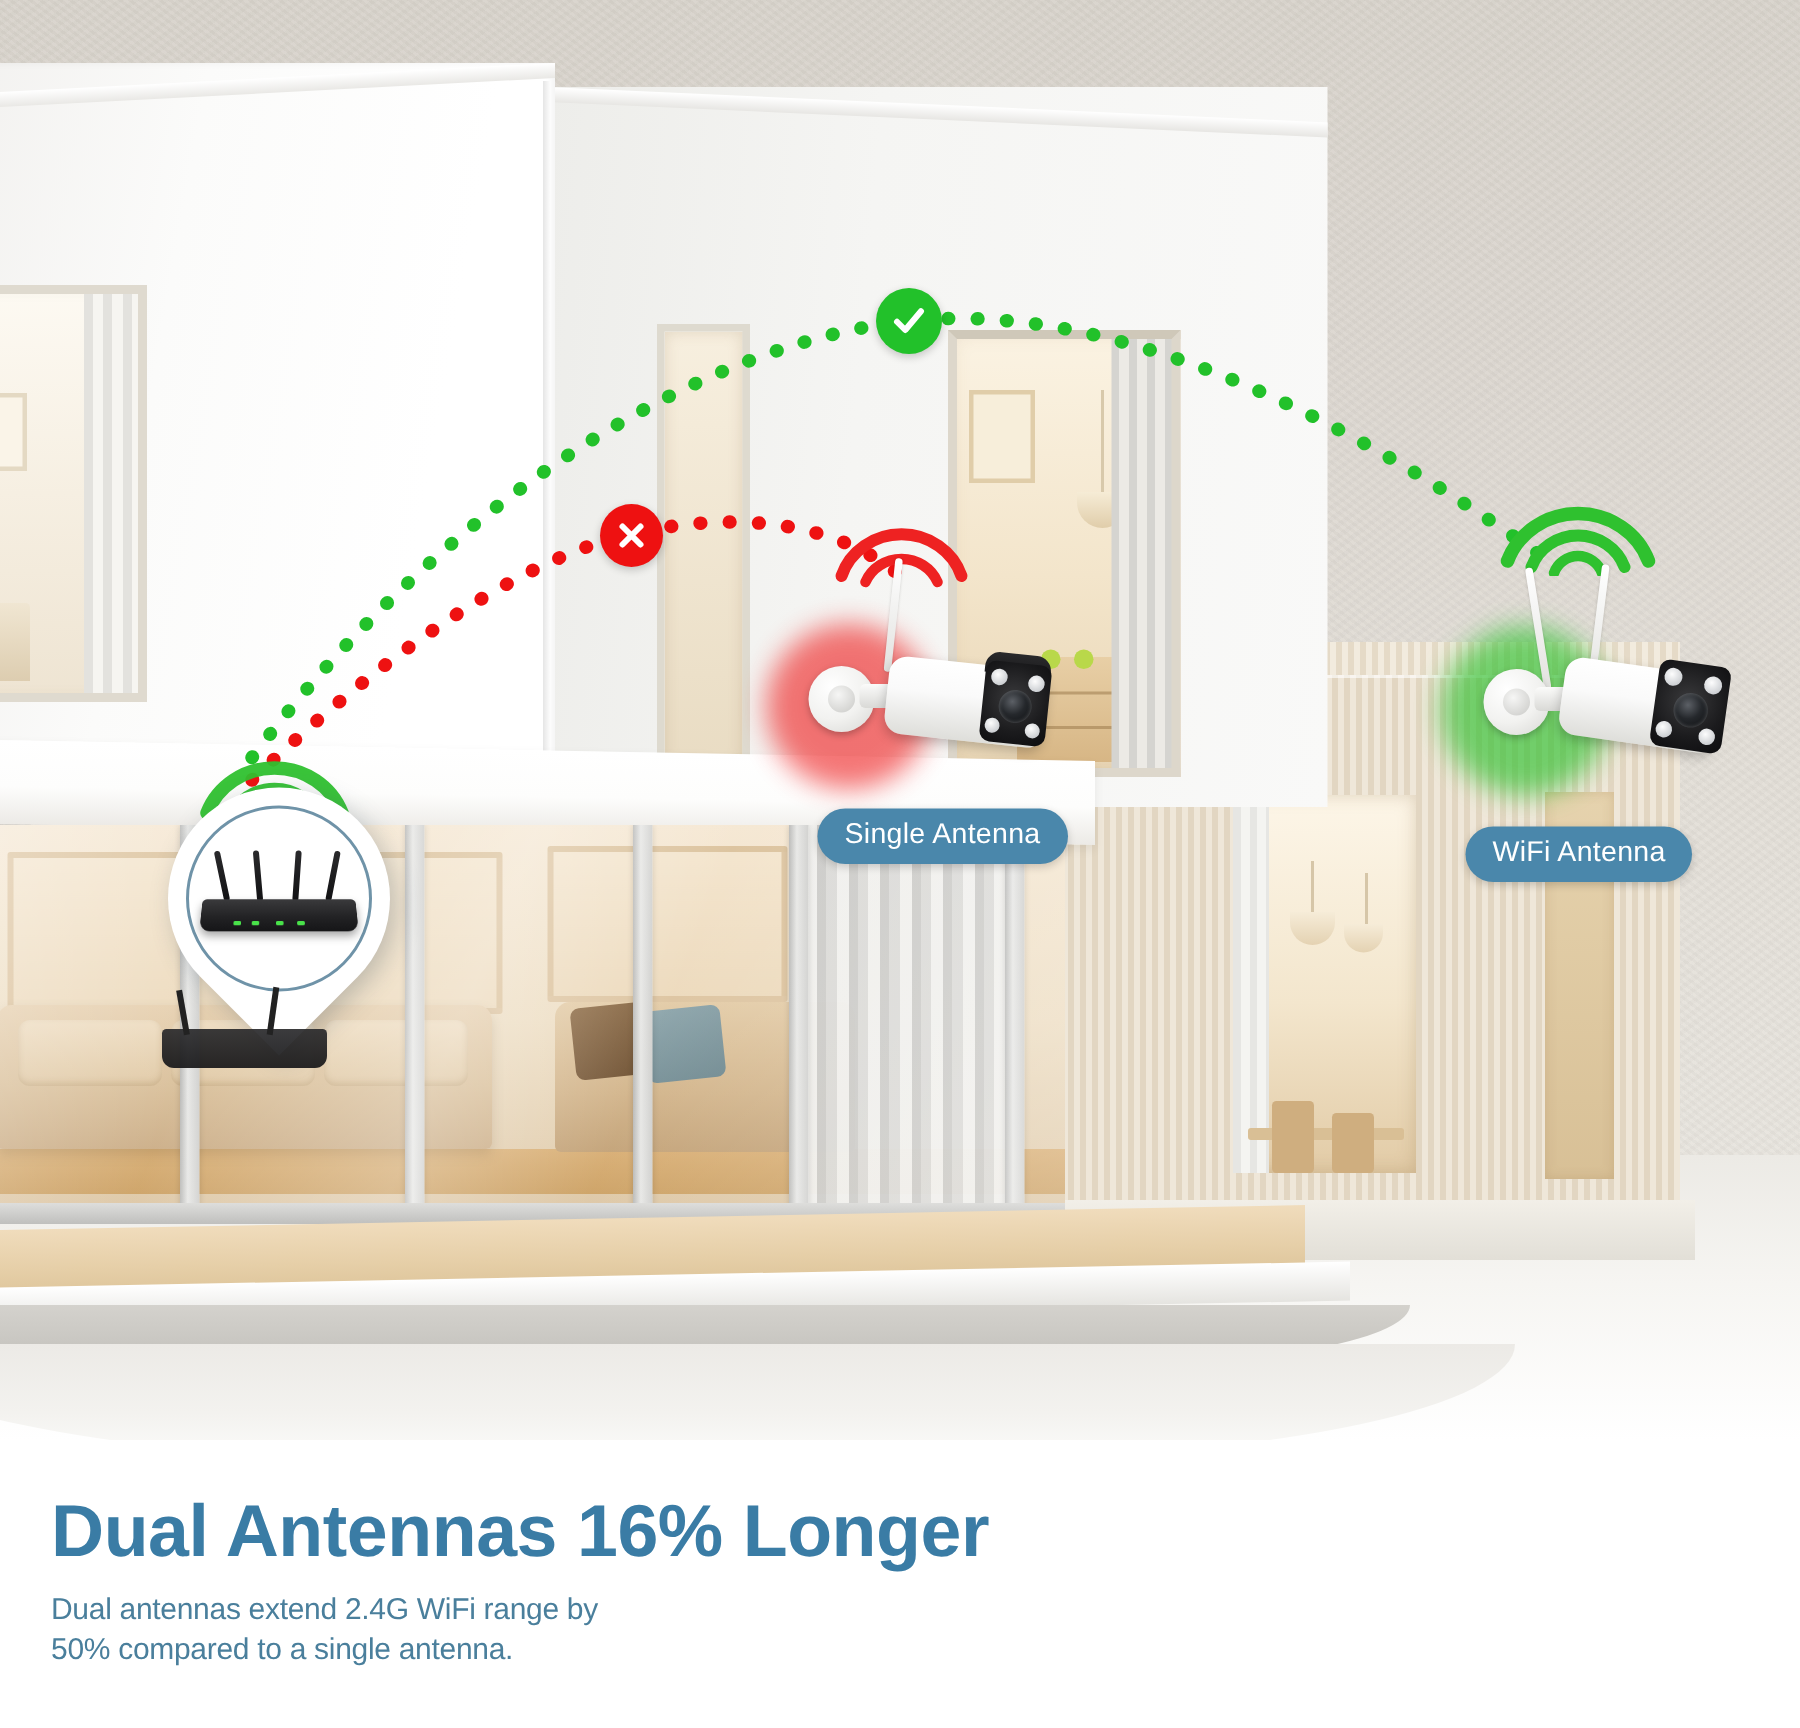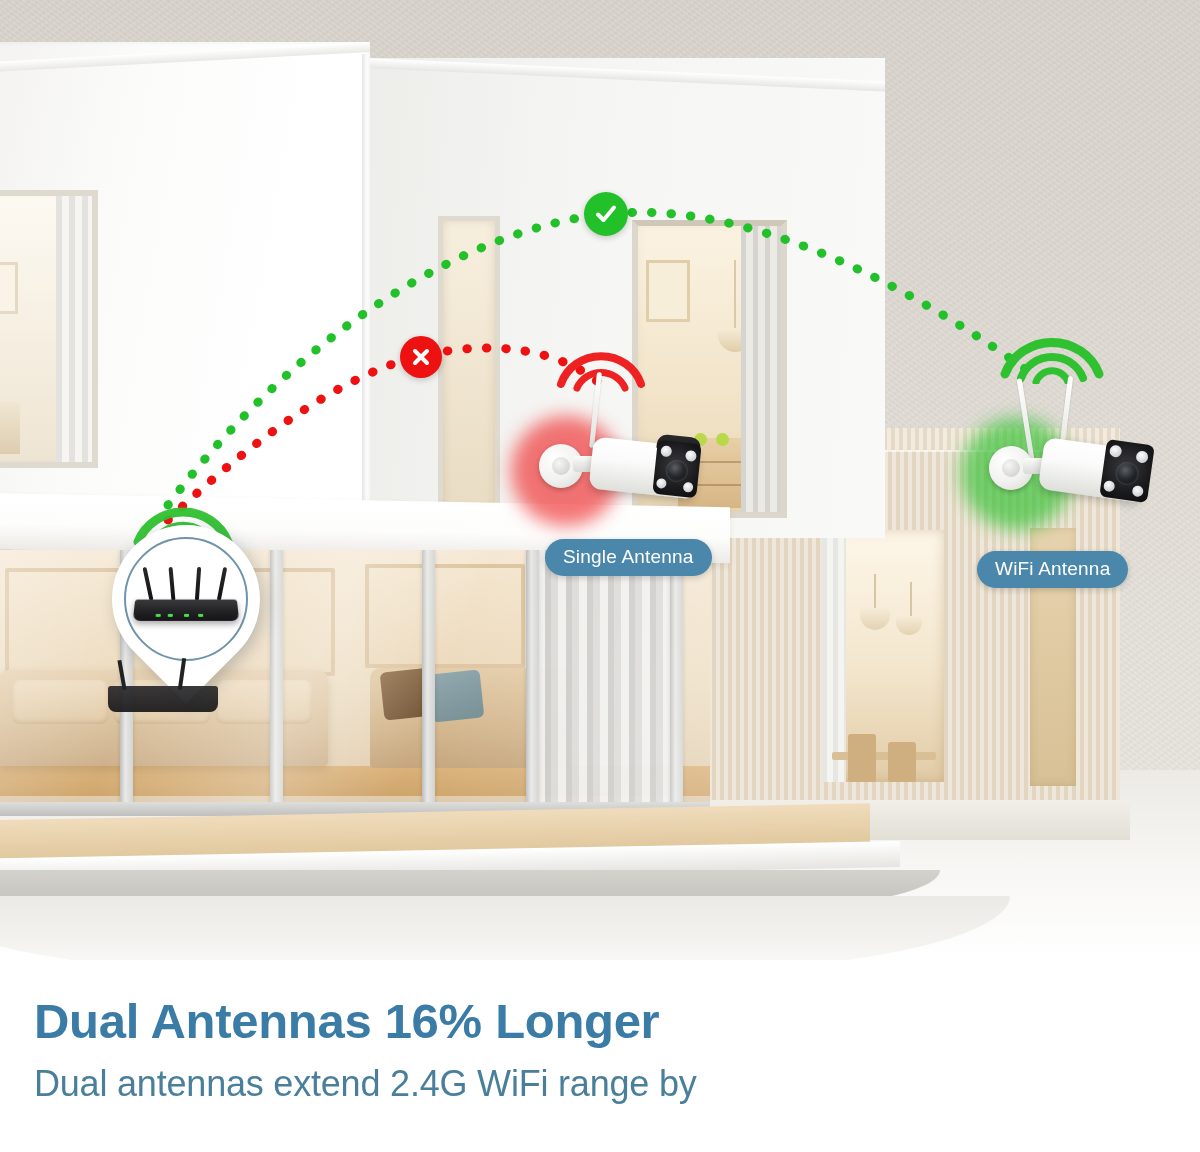--- a/index.html
+++ b/index.html
@@ -336,21 +336,21 @@
   }
 
   
   #textblock{ position:absolute; left:0; top:960px; width:1200px; height:192px; background:#fff; }
   #headline{
     position:absolute; left:34px; top:33px;
     font-size:49px; font-weight:700; color:#3a7ca5; letter-spacing:-.3px;
   }
   #subline{
     position:absolute; left:34px; top:100px;
-    font-size:36px; font-weight:400; color:#4a7f9c; line-height:1.33; letter-spacing:-.2px;
+    font-size:20px; font-weight:400; color:#4a7f9c; line-height:1.33; letter-spacing:-.2px;
   }
   #subline span{ display:block; }
 </style>
 </head>
 <body>
 
 <div id="page">
 
   <div id="scene">
 
@@ -524,16 +524,17 @@
       <div class="label single">Single Antenna</div>
       <div class="label dual">WiFi Antenna</div>
 
     </div>
   </div>
 
   <div id="textblock">
     <div id="headline">Dual Antennas 16% Longer</div>
     <div id="subline">
       <span>Dual antennas extend 2.4G WiFi range by</span>
+      <span>50% compared to a single antenna.</span>
     </div>
   </div>
 
 </div>
 
 </body></html>

